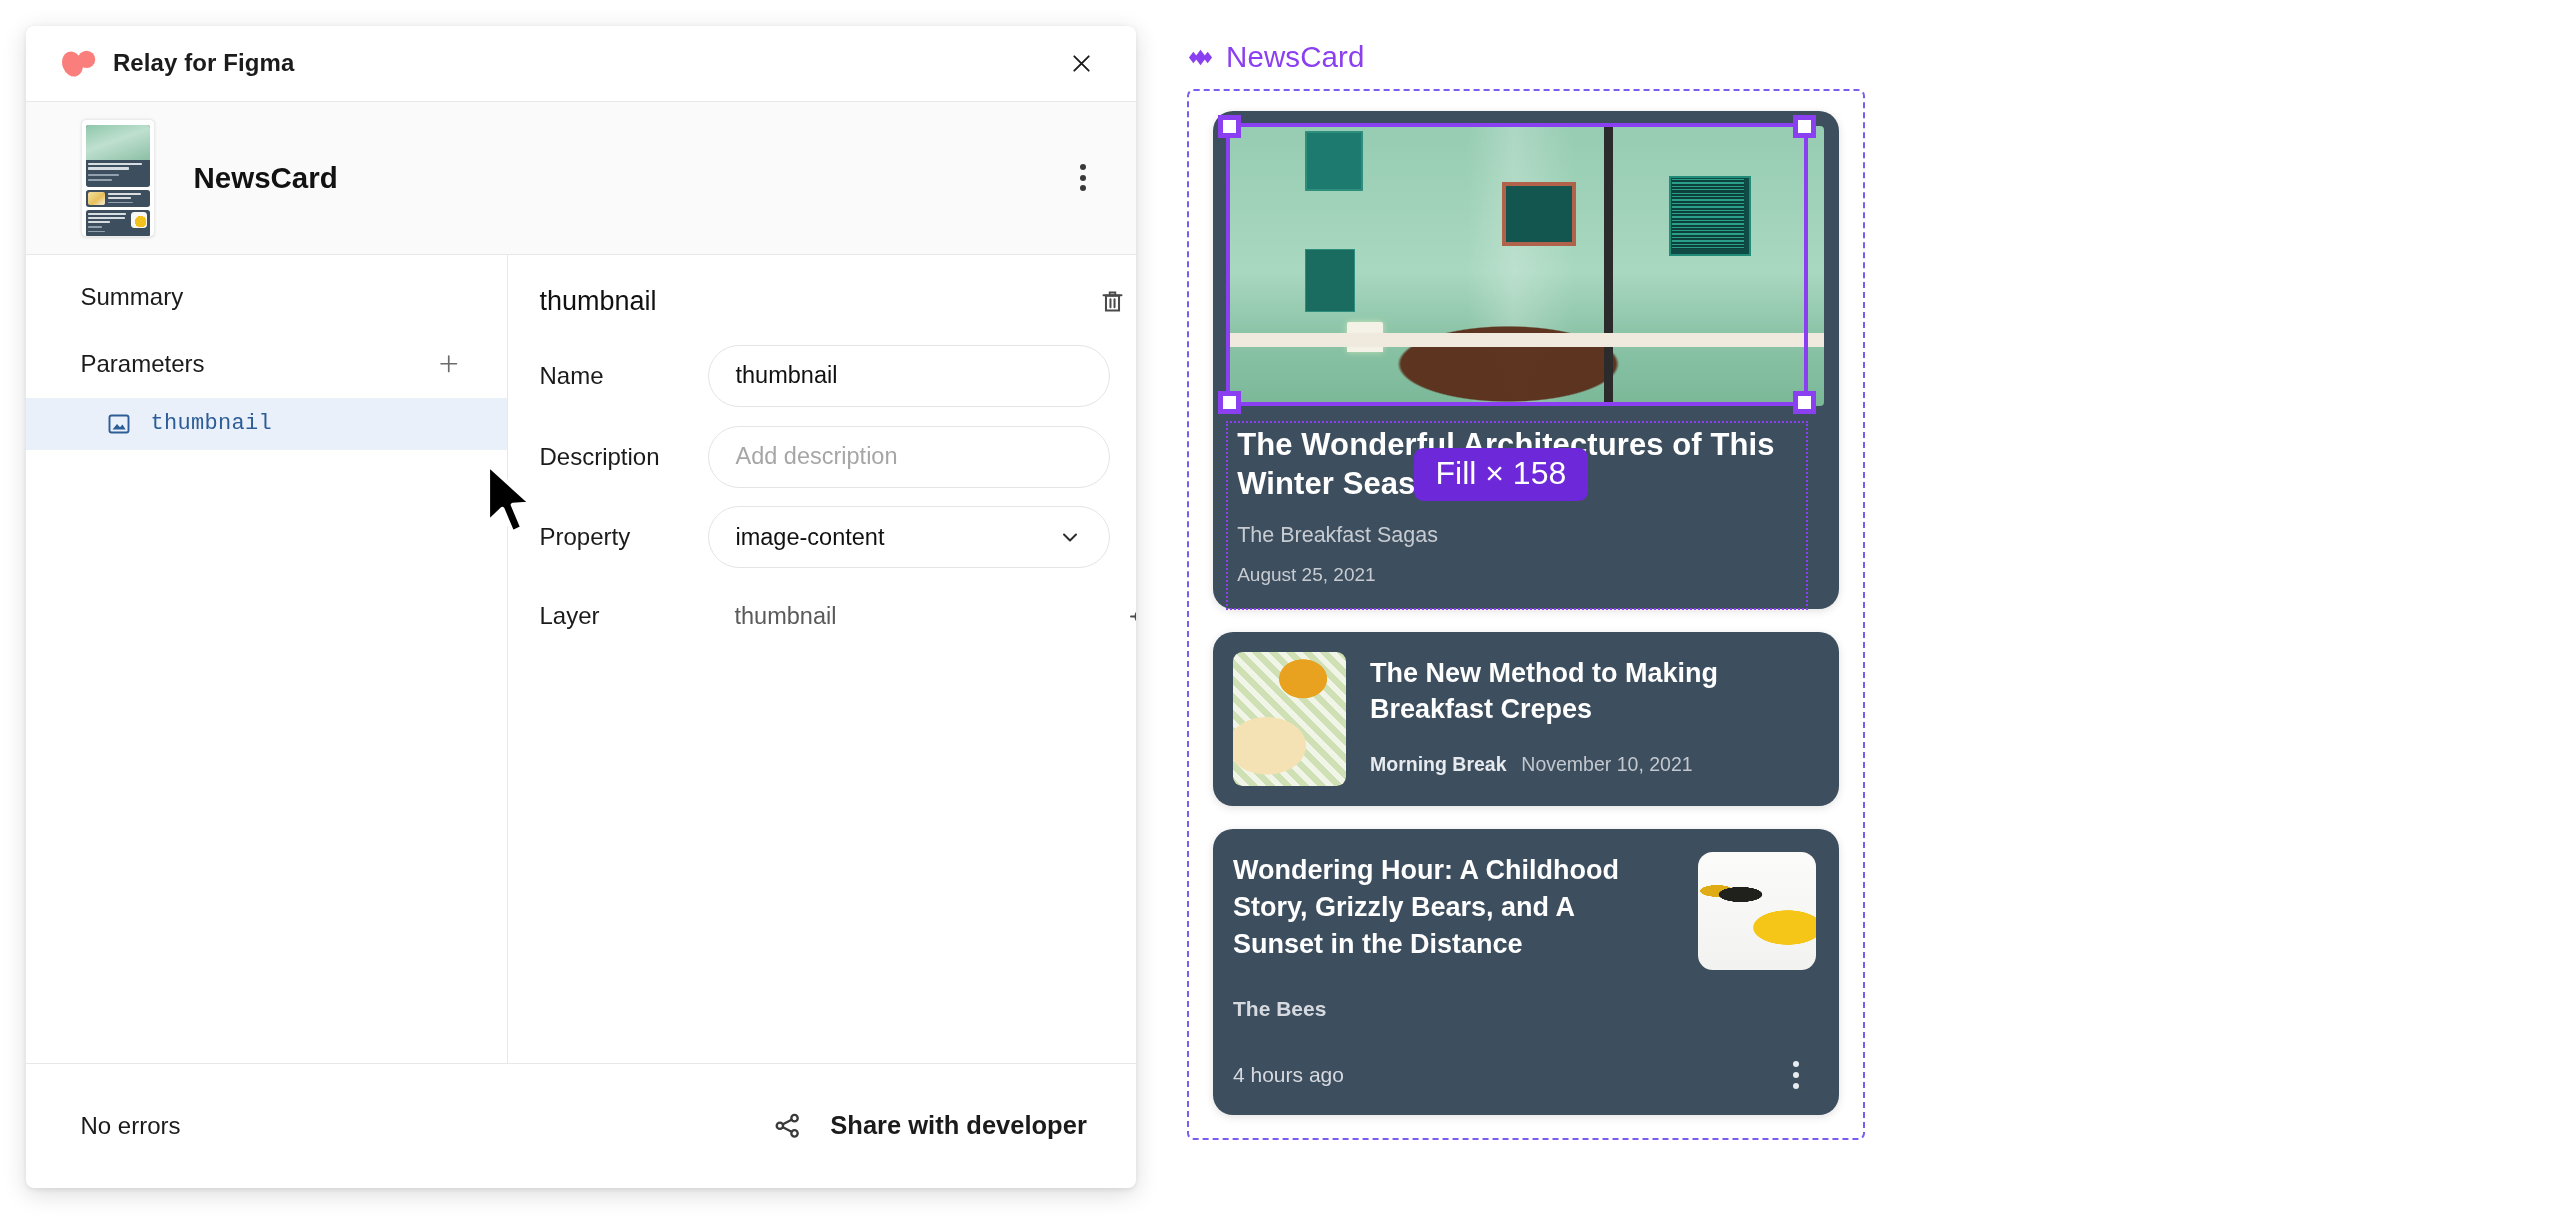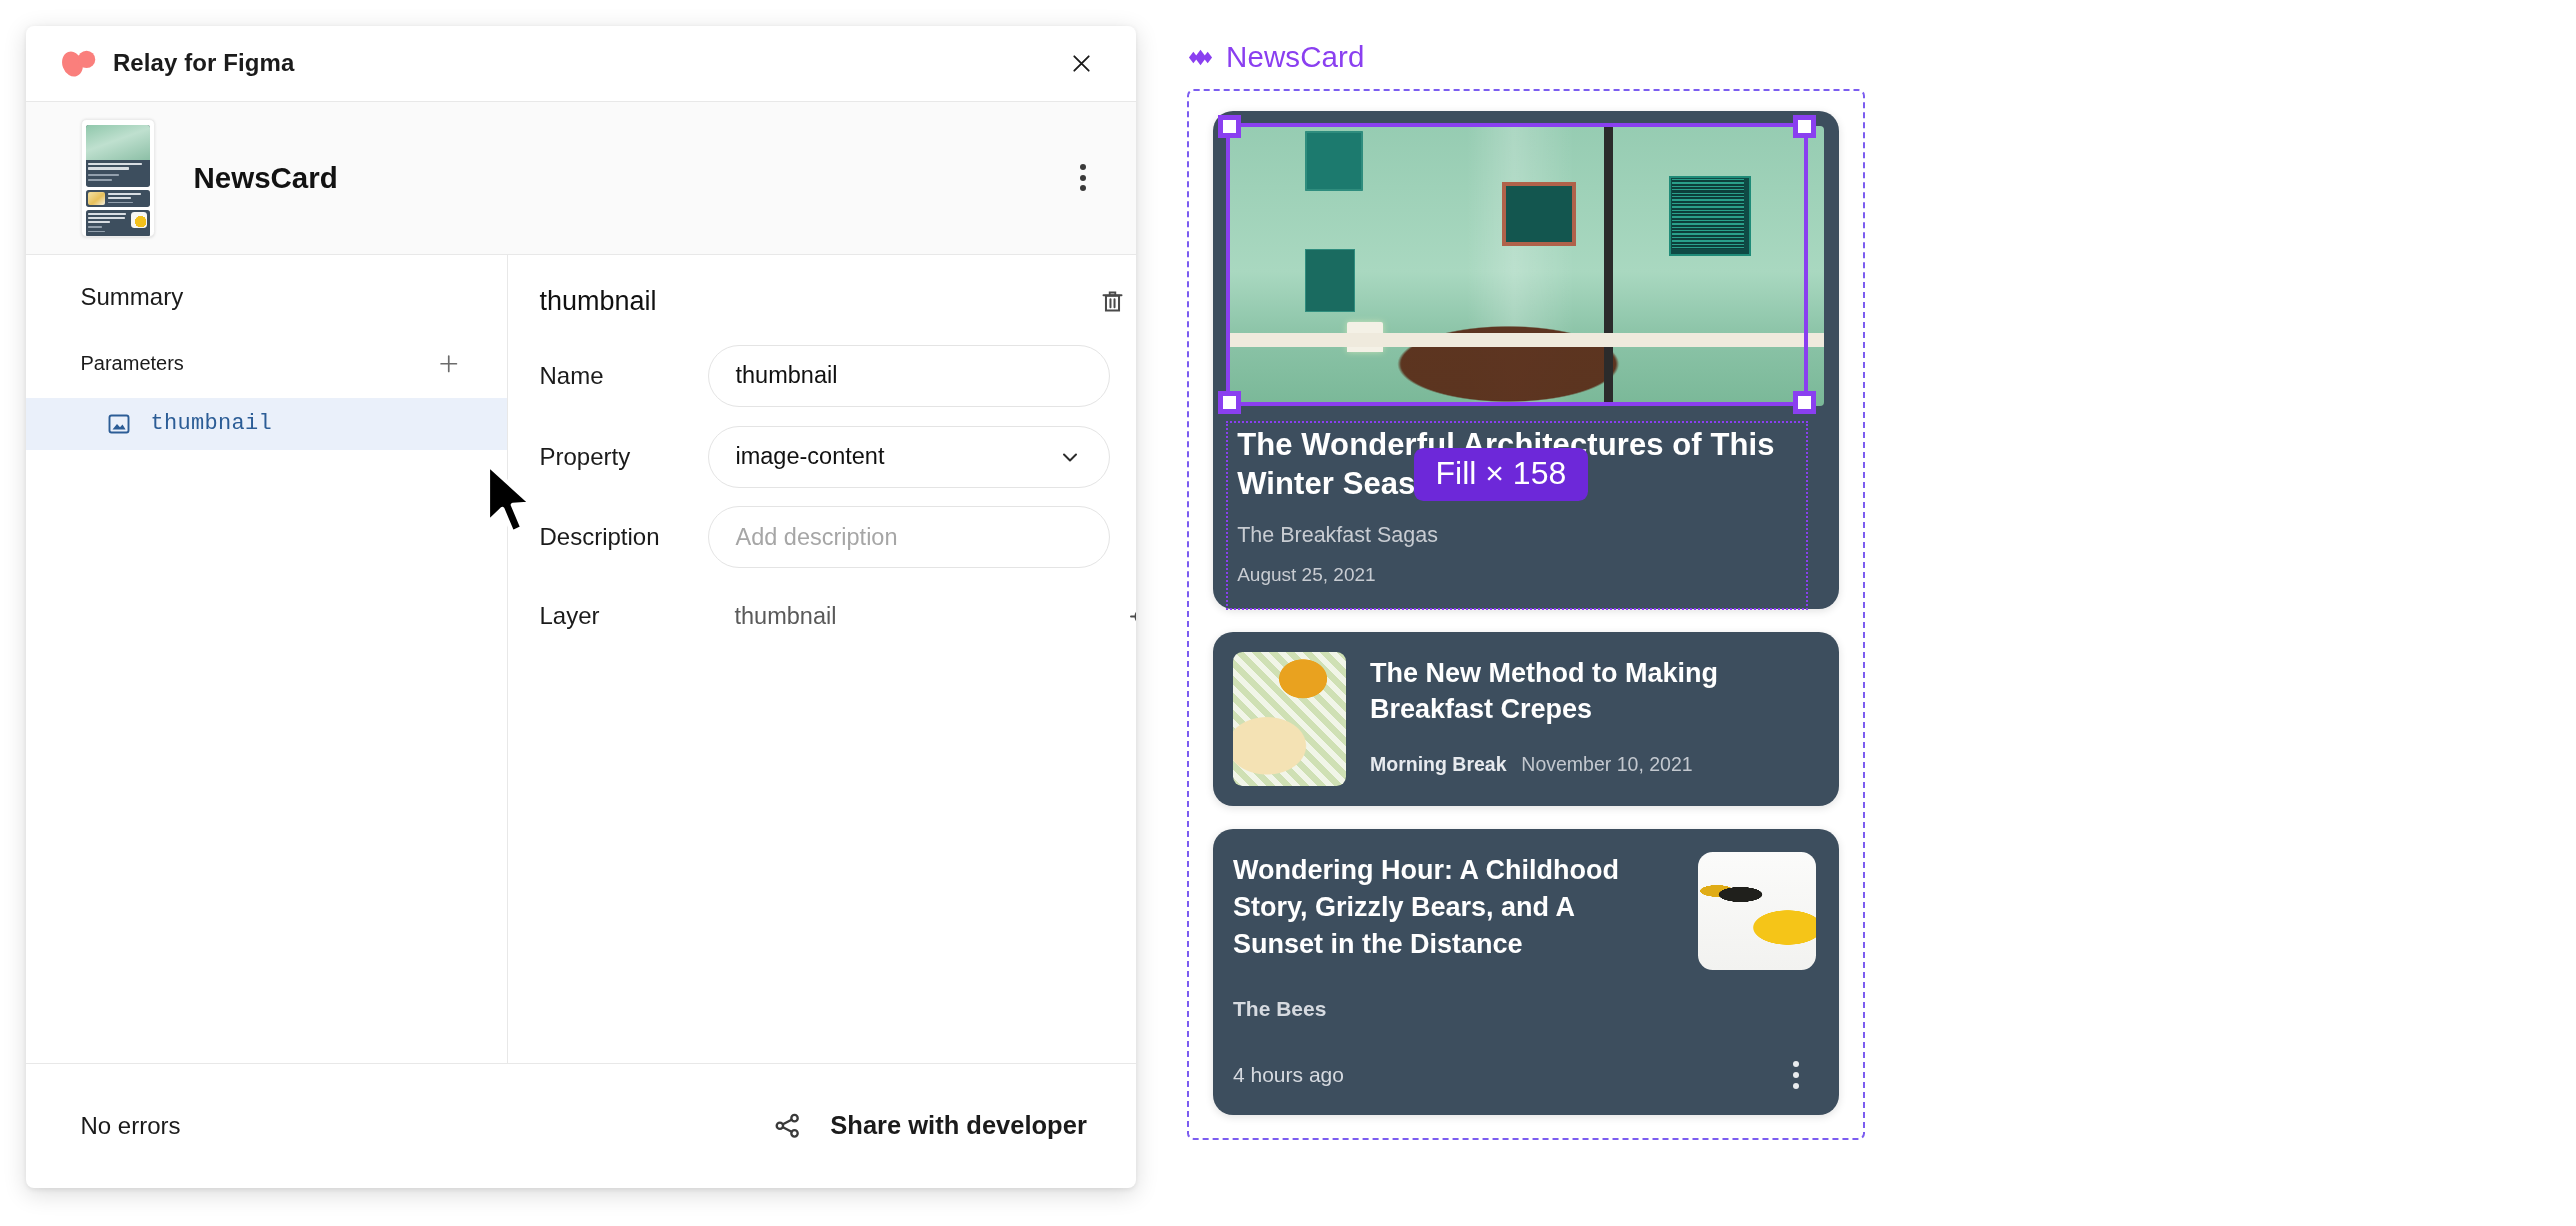--- a/index.html
+++ b/index.html
@@ -145,21 +145,21 @@
     font-weight: 400;
     color: #1b1b1b;
     padding: 19px 0 19px 55px;
   }
   .section-row {
     display: flex;
     align-items: center;
     padding: 16px 40px 16px 55px;
   }
   .section-row .section-label {
-    font-size: 20px;
+    font-size: 24px;
     color: #1b1b1b;
     flex: 1 1 auto;
   }
   .add-btn {
     width: 36px; height: 36px;
     display:flex; align-items:center; justify-content:center;
     cursor:pointer; border-radius:4px;
   }
   .param-item {
     display: flex;
@@ -566,32 +566,32 @@
             </svg>
           </div>
         </div>
 
         <div class="form-row">
           <div class="form-label">Name</div>
           <div class="field">thumbnail</div>
         </div>
 
         <div class="form-row">
+          <div class="form-label">Description</div>
+          <div class="field placeholder">Add description</div>
+        </div>
+
+        <div class="form-row">
           <div class="form-label">Property</div>
           <div class="field select">
             <span>image-content</span>
             <svg viewBox="0 0 24 24" width="24" height="24">
               <path d="M6 9.5 L12 15.5 L18 9.5" fill="none" stroke="#2b2b2b" stroke-width="2" stroke-linecap="round" stroke-linejoin="round"></path>
             </svg>
           </div>
-        </div>
-
-        <div class="form-row">
-          <div class="form-label">Description</div>
-          <div class="field placeholder">Add description</div>
         </div>
 
         <div class="form-row layer-row">
           <div class="form-label">Layer</div>
           <div class="layer-value">thumbnail</div>
           <div class="icon-btn layer-locate">
             <svg viewBox="0 0 24 24" width="27" height="27">
               <circle cx="12" cy="12" r="6.2" fill="none" stroke="#4a4a4a" stroke-width="1.8"></circle>
               <path d="M12 1.8 V7 M12 17 V22.2 M1.8 12 H7 M17 12 H22.2" stroke="#4a4a4a" stroke-width="1.8" stroke-linecap="round"></path>
             </svg>

